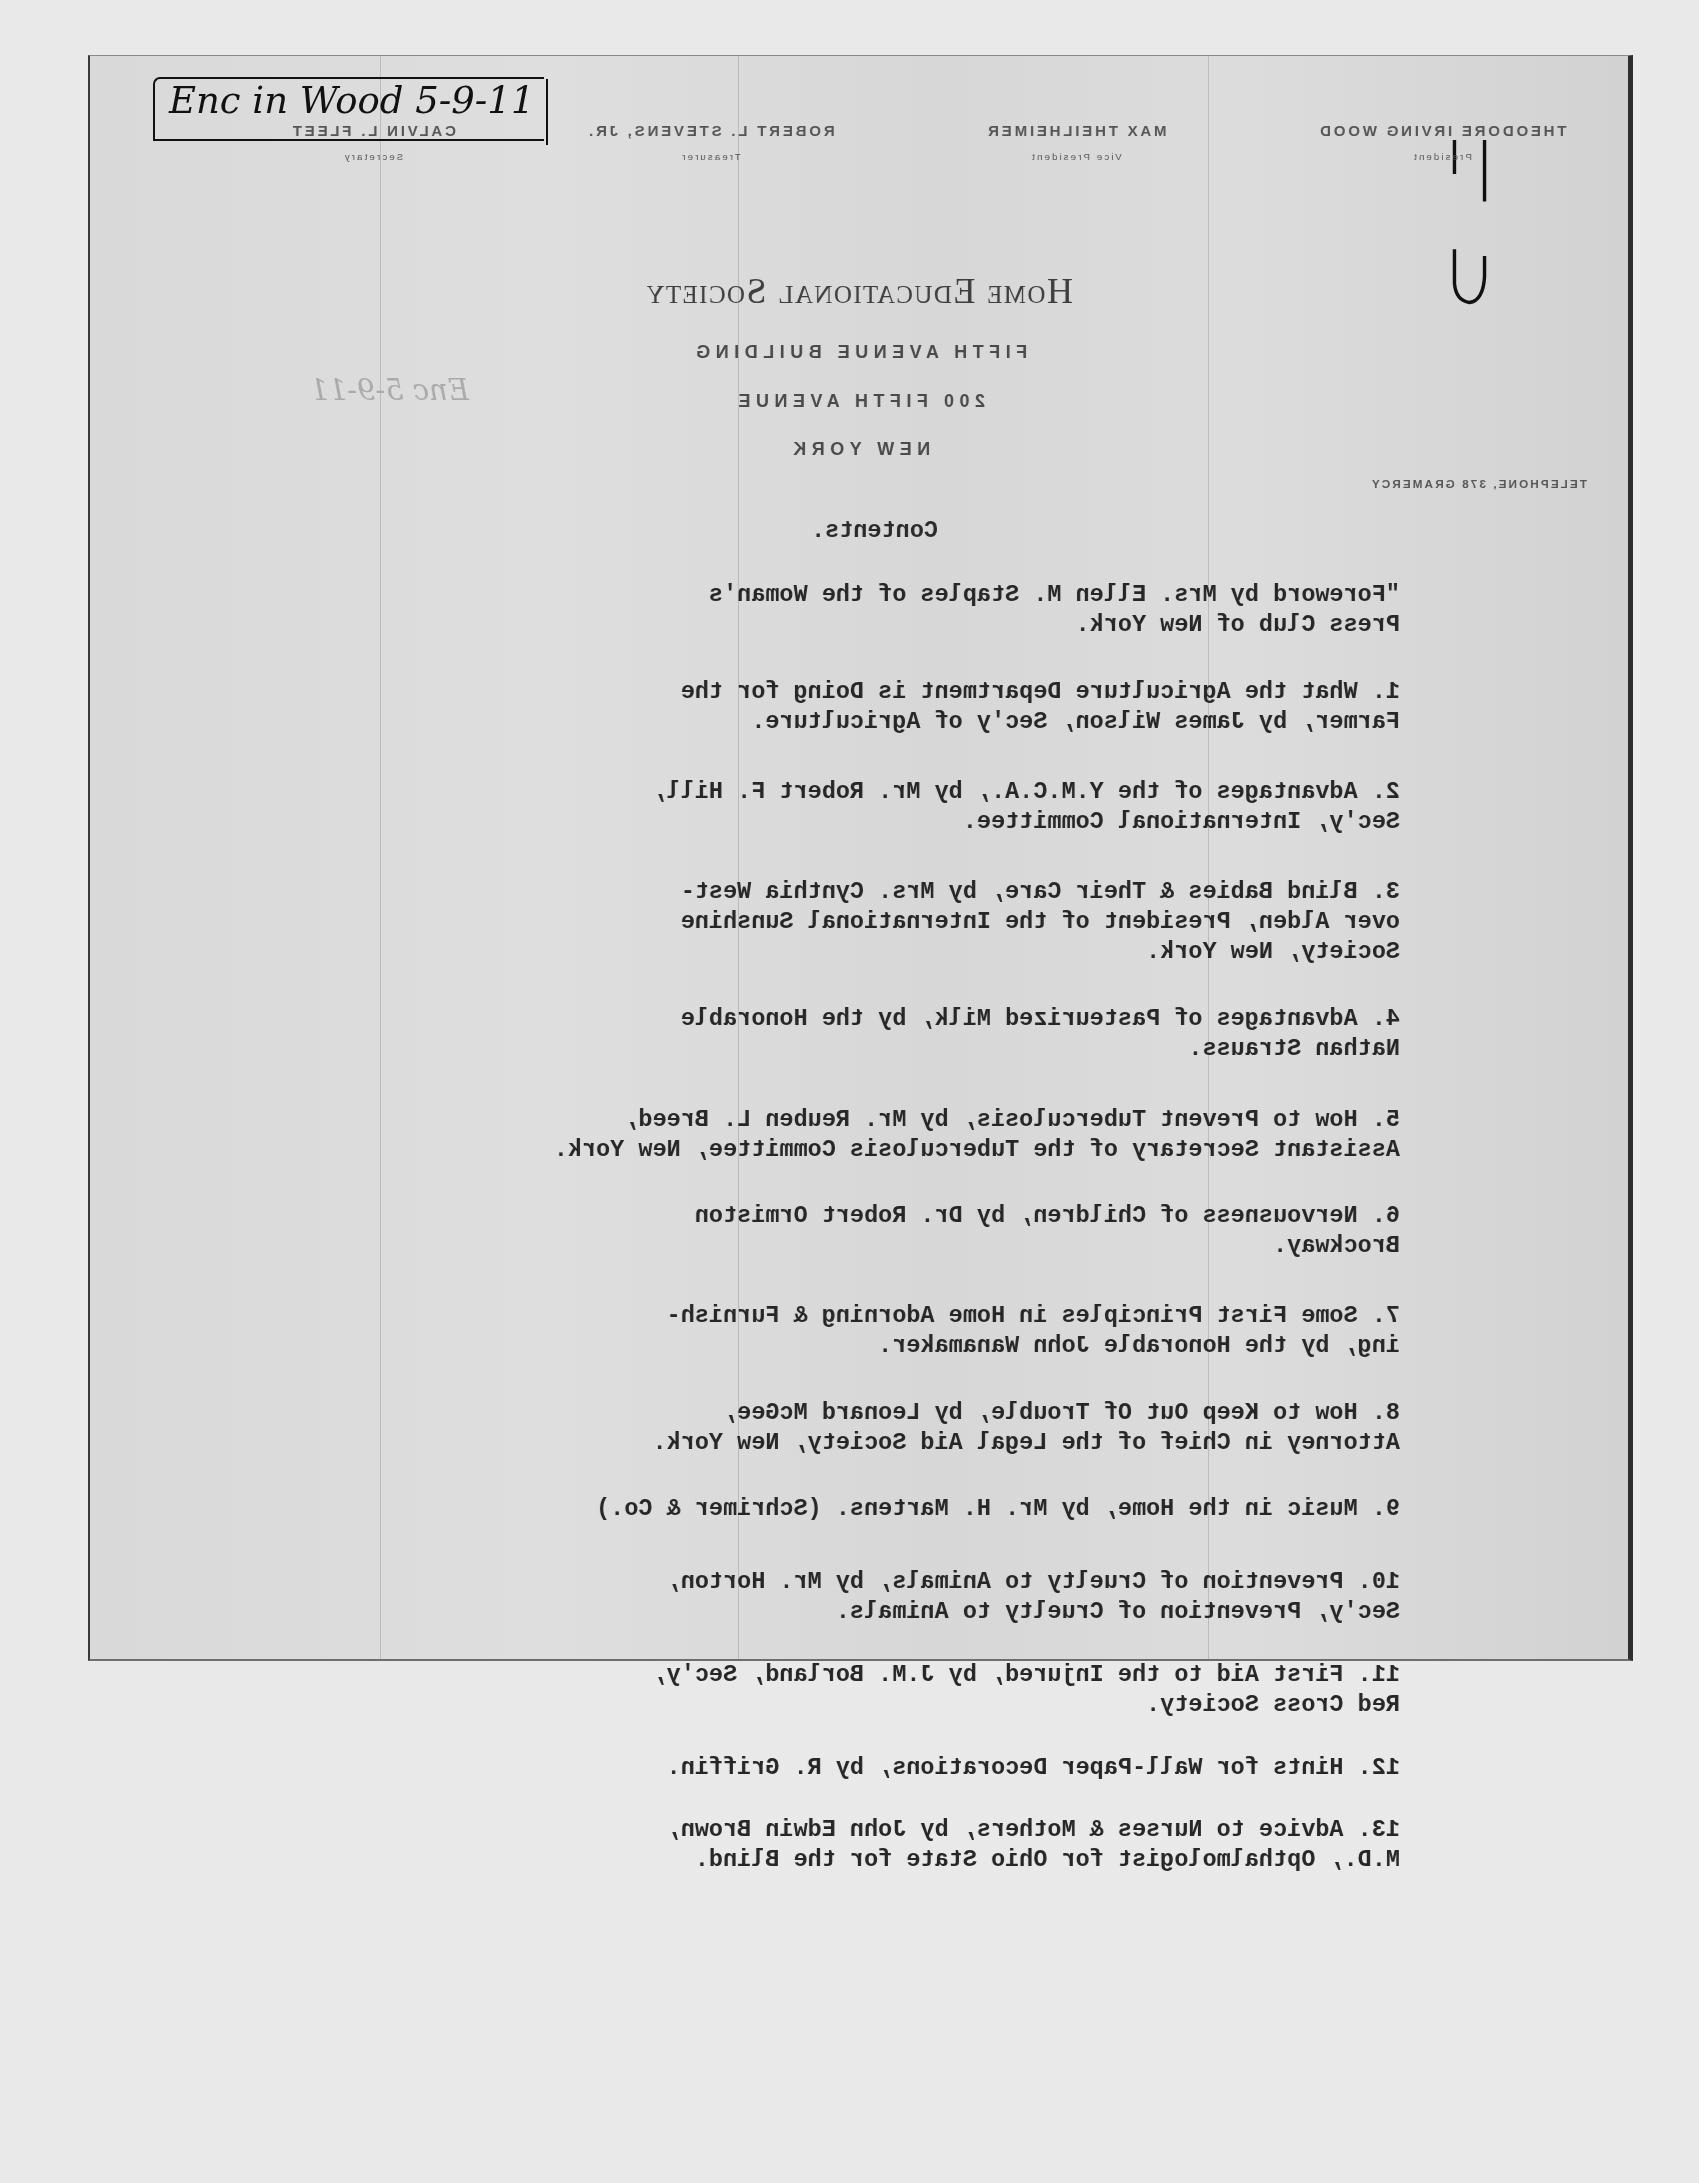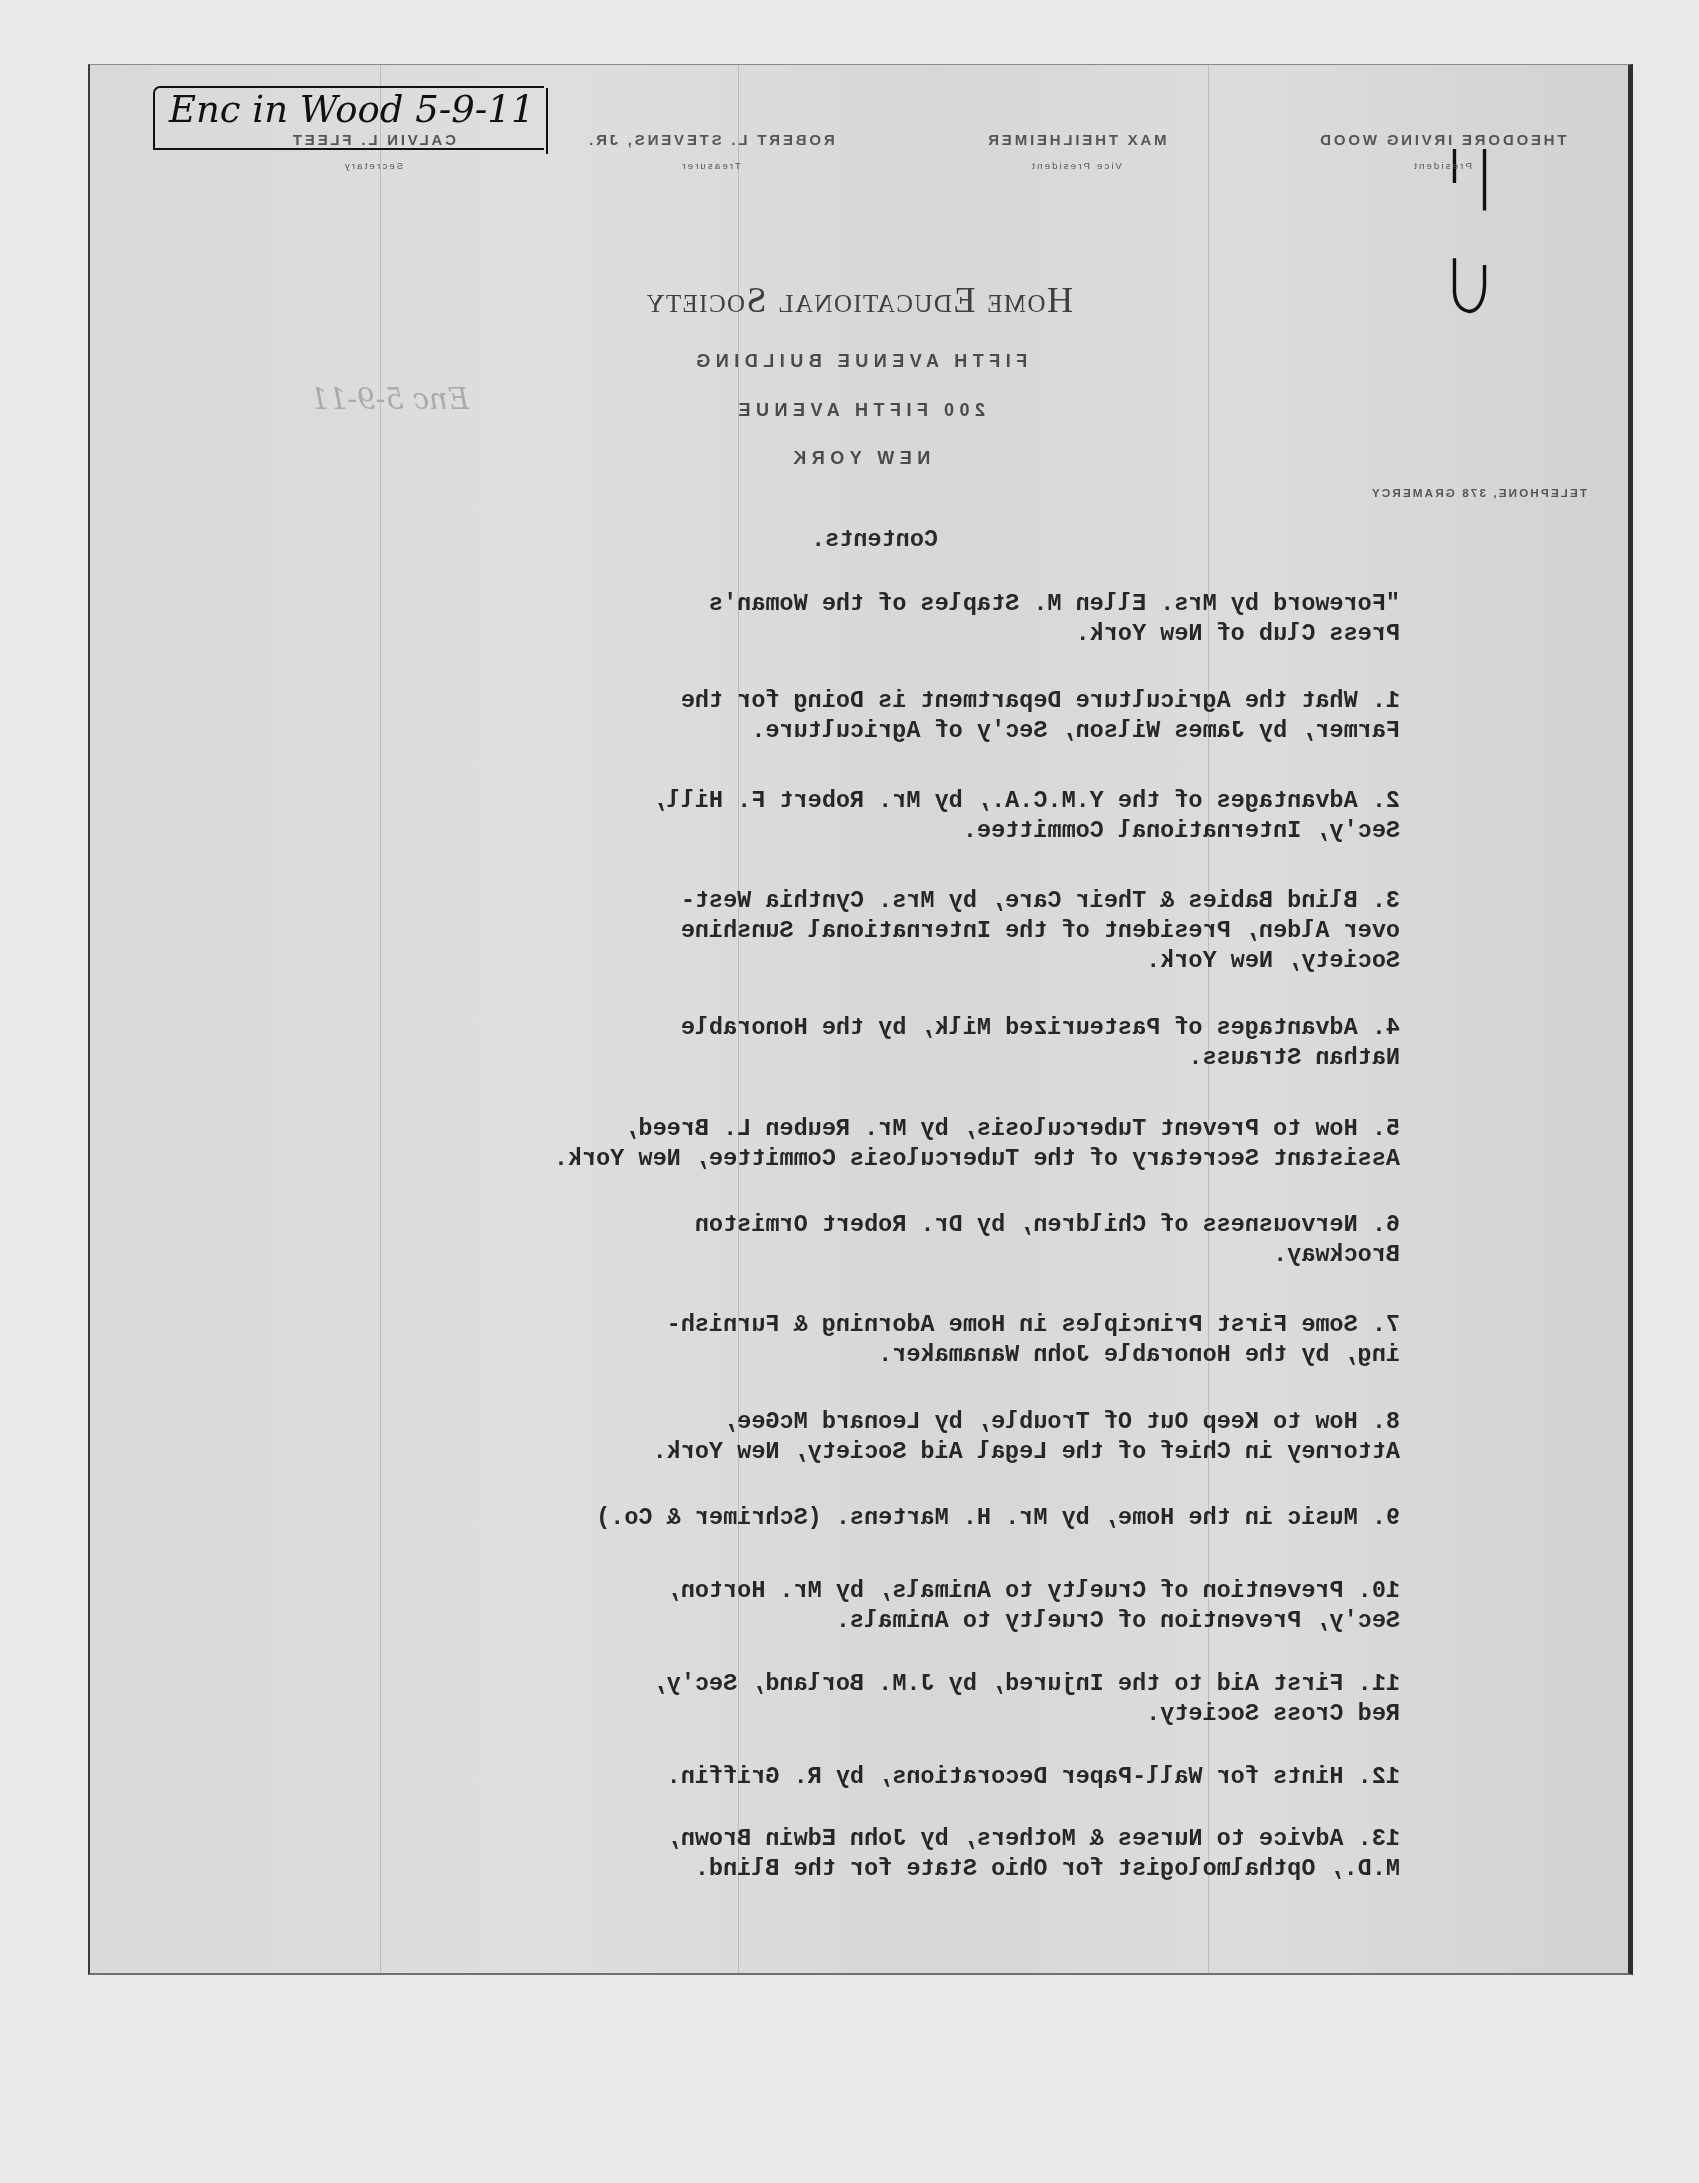--- a/index.html
+++ b/index.html
@@ -2,21 +2,21 @@
 <html style="font-size:11px"><head>
 <meta charset="utf-8">
 <style>
   html, body { margin:0; padding:0; }
   body {
     width:1700px; height:2183px; position:relative; overflow:hidden;
     background:#e9e9e9;
     font-family:"Liberation Mono", monospace;
   }
   .sheet {
-    position:absolute; left:88px; top:64px; width:1545px; height:1911px;
+    position:absolute; left:88px; top:55px; width:1545px; height:1606px;
     background:linear-gradient(90deg,#d9d9d9 0%,#dedede 30%,#d7d7d7 55%,#dcdcdc 75%,#d2d2d2 100%);
     border-left:2.8px solid #3a3a3a; border-right:5.5px solid #2e2e2e;
     border-top:1.4px solid #8a8a8a; border-bottom:2.8px solid #6e6e6e;
     box-sizing:border-box;
   }
   .fold { position:absolute; top:0; bottom:0; width:1.4px; background:rgba(90,90,90,0.25); }
   
   .mirror { position:absolute; inset:0; transform:scaleX(-1); }
   .officer { position:absolute; top:66px; text-align:center; color:#555; }
   .officer .name { font-family:"Liberation Sans", sans-serif; font-size:15px; letter-spacing:2.8px; font-weight:bold; }

